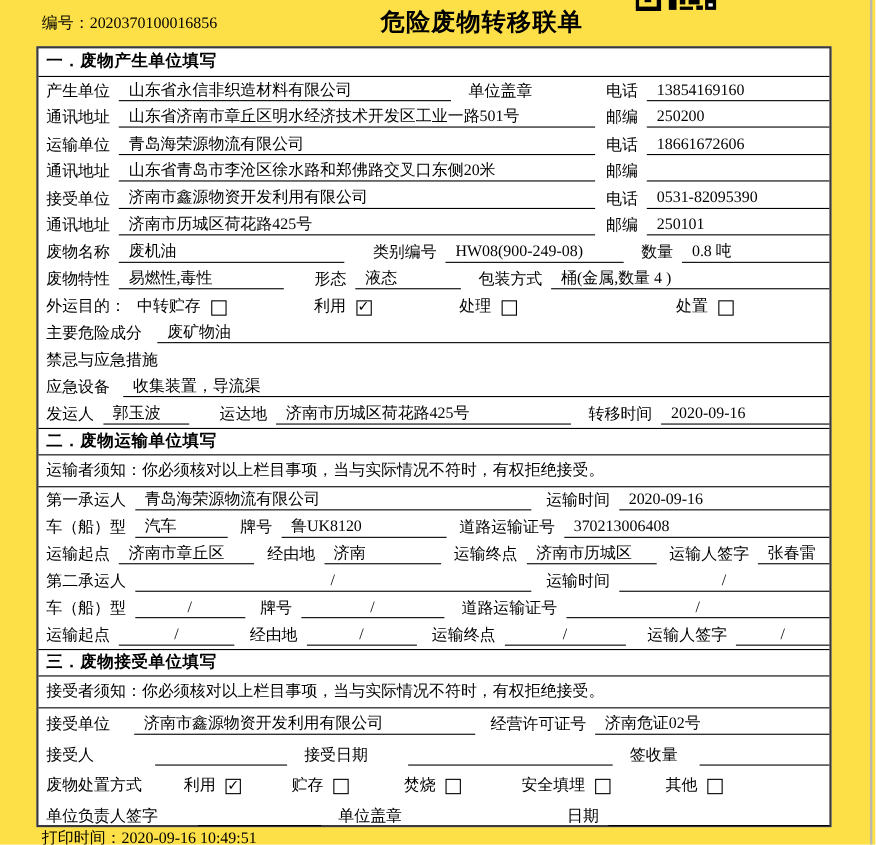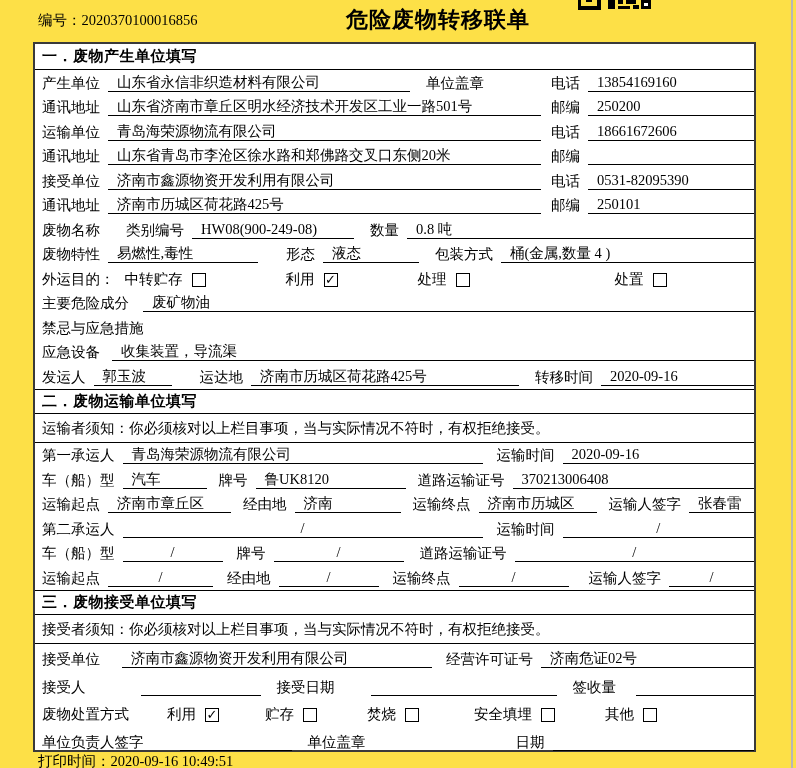--- a/index.html
+++ b/index.html
@@ -140,20 +140,21 @@
       <span class="lab">通讯地址</span>
       <span class="u" style="width:433px">济南市历城区荷花路425号</span>
       <span class="right">
           <span class="lab">邮编</span>
           <span class="u">250101</span>
         </span>
     </div>
 
     <div class="row">
       <span class="lab">废物名称</span>
+      <span class="u" style="width:205px">废机油</span>
       <span class="lab" style="margin-left:26px">类别编号</span>
       <span class="u" style="width:162px">HW08(900-249-08)</span>
       <span class="lab" style="margin-left:16px">数量</span>
       <span class="u fill">0.8 吨</span>
     </div>
 
     <div class="row">
       <span class="lab">废物特性</span>
       <span class="u" style="width:150px">易燃性,毒性</span>
       <span class="lab" style="margin-left:28px">形态</span>

